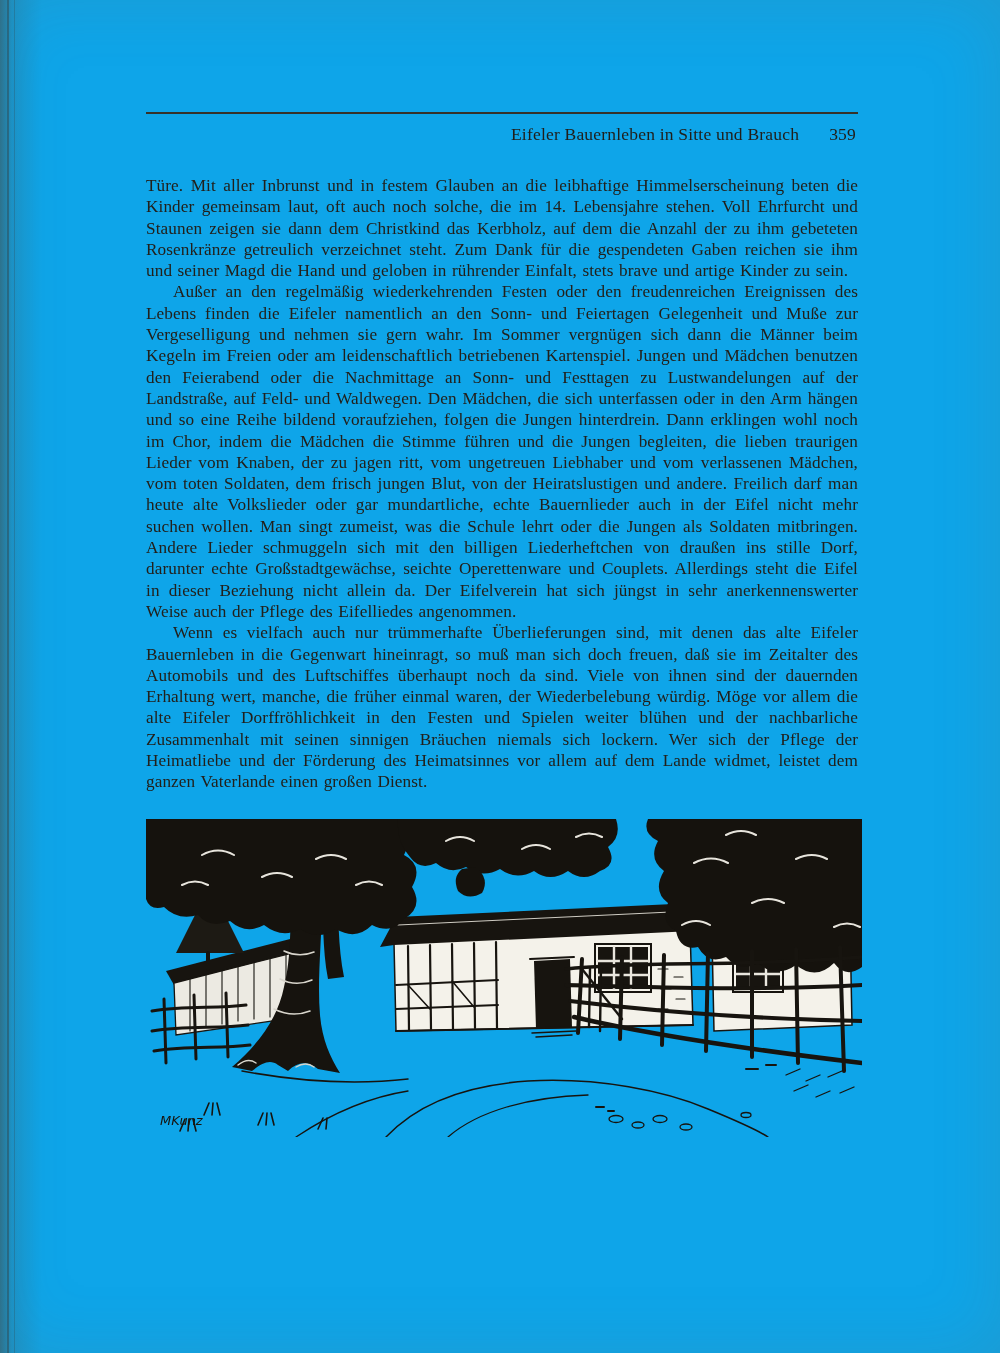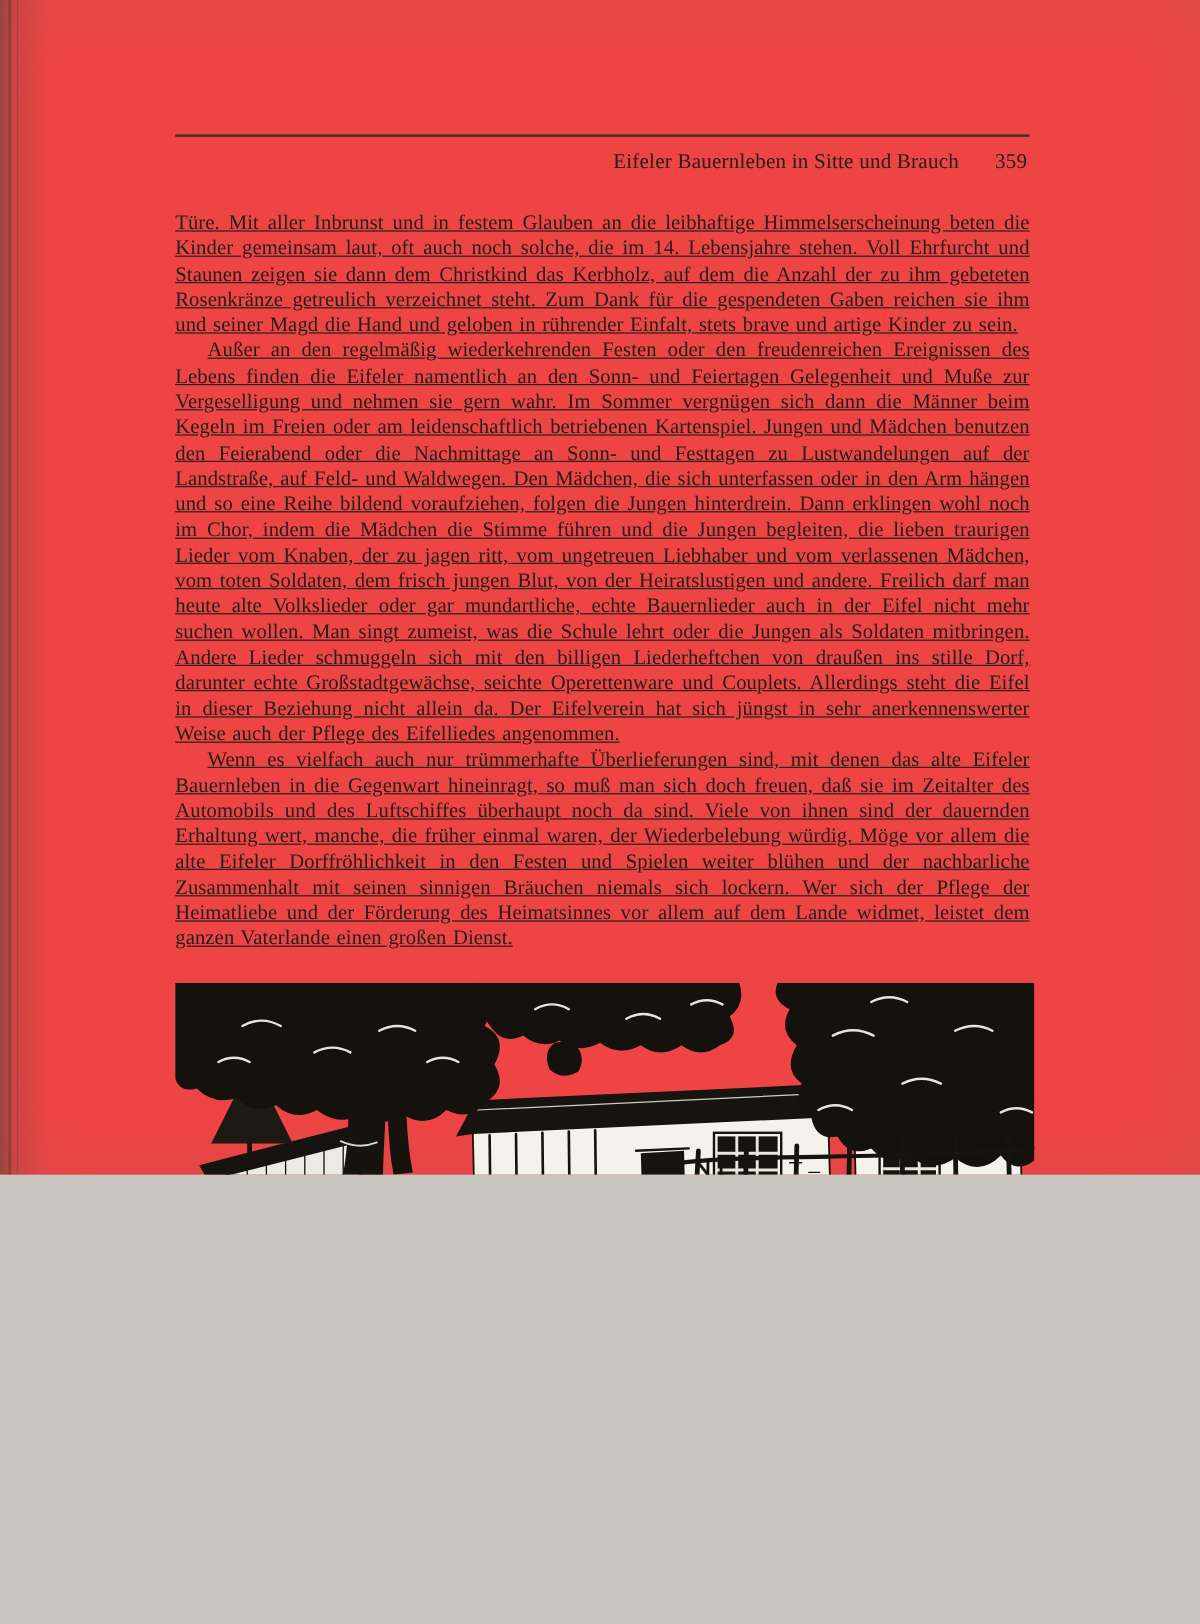--- a/index.html
+++ b/index.html
@@ -1,22 +1,22 @@
 <!DOCTYPE html>
 <html lang="de"><head>
 <meta charset="utf-8">
 <style>
   * { box-sizing: border-box; }
   html, body { margin: 0; padding: 0; background: #c8c5be; }
   .page {
     position: relative;
     width: 1000px;
-    height: 979px;
+    height: 1353px;
     margin: 0 auto;
-    background: #ef4444;
+    background: #0ea5e9;
     box-shadow: inset 0 0 70px rgba(115,105,90,.16);
     overflow: hidden;
     font-family: "Liberation Serif", serif;
     color: #24211c;
   }
   .spine {
     position: absolute; left: 0; top: 0; width: 42px; height: 100%;
     background: linear-gradient(90deg, rgba(72,65,55,.48) 0, rgba(72,65,55,.16) 12px, rgba(72,65,55,0) 42px);
     pointer-events: none;
   }
@@ -27,21 +27,21 @@
   .spine::after {
     content: ""; position: absolute; left: 14px; top: 0; width: 1px; height: 100%;
     background: rgba(55,50,42,.22);
   }
   .content { position: absolute; left: 146px; top: 112px; width: 712px; }
   .head-rule { height: 0; border: none; border-top: 2px solid #36322a; margin: 0 0 10px 0; }
   .running-head {
     display: flex; justify-content: flex-end; align-items: baseline; gap: 30px;
     font-size: 17.5px; letter-spacing: .2px; padding-right: 2px; color: #211e19;
   }
-  .body-text { margin-top: 30px; text-decoration: underline; }
+  .body-text { margin-top: 30px; }
   p.para {
     margin: 0;
     font-size: 17.2px;
     line-height: 21.3px;
     text-align: justify;
     word-spacing: 1.1px;
     letter-spacing: .1px;
     color: #22201b;
   }
   p.para.indent { text-indent: 27px; }

